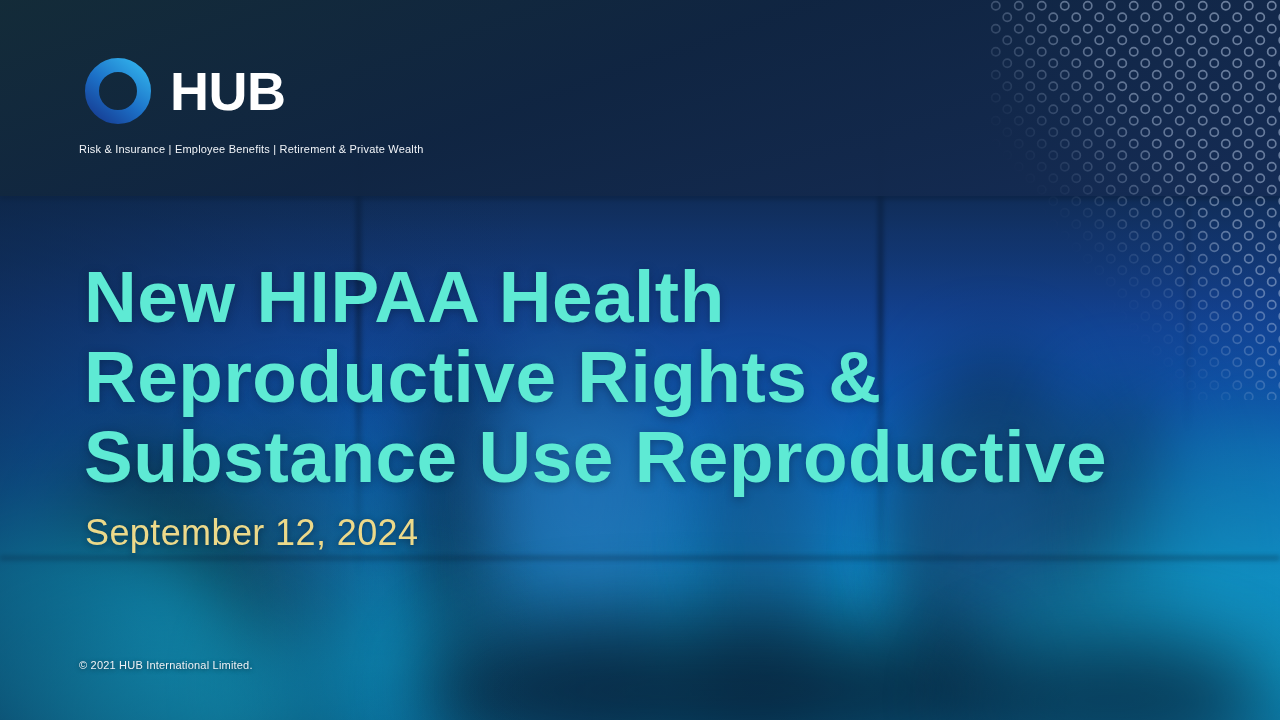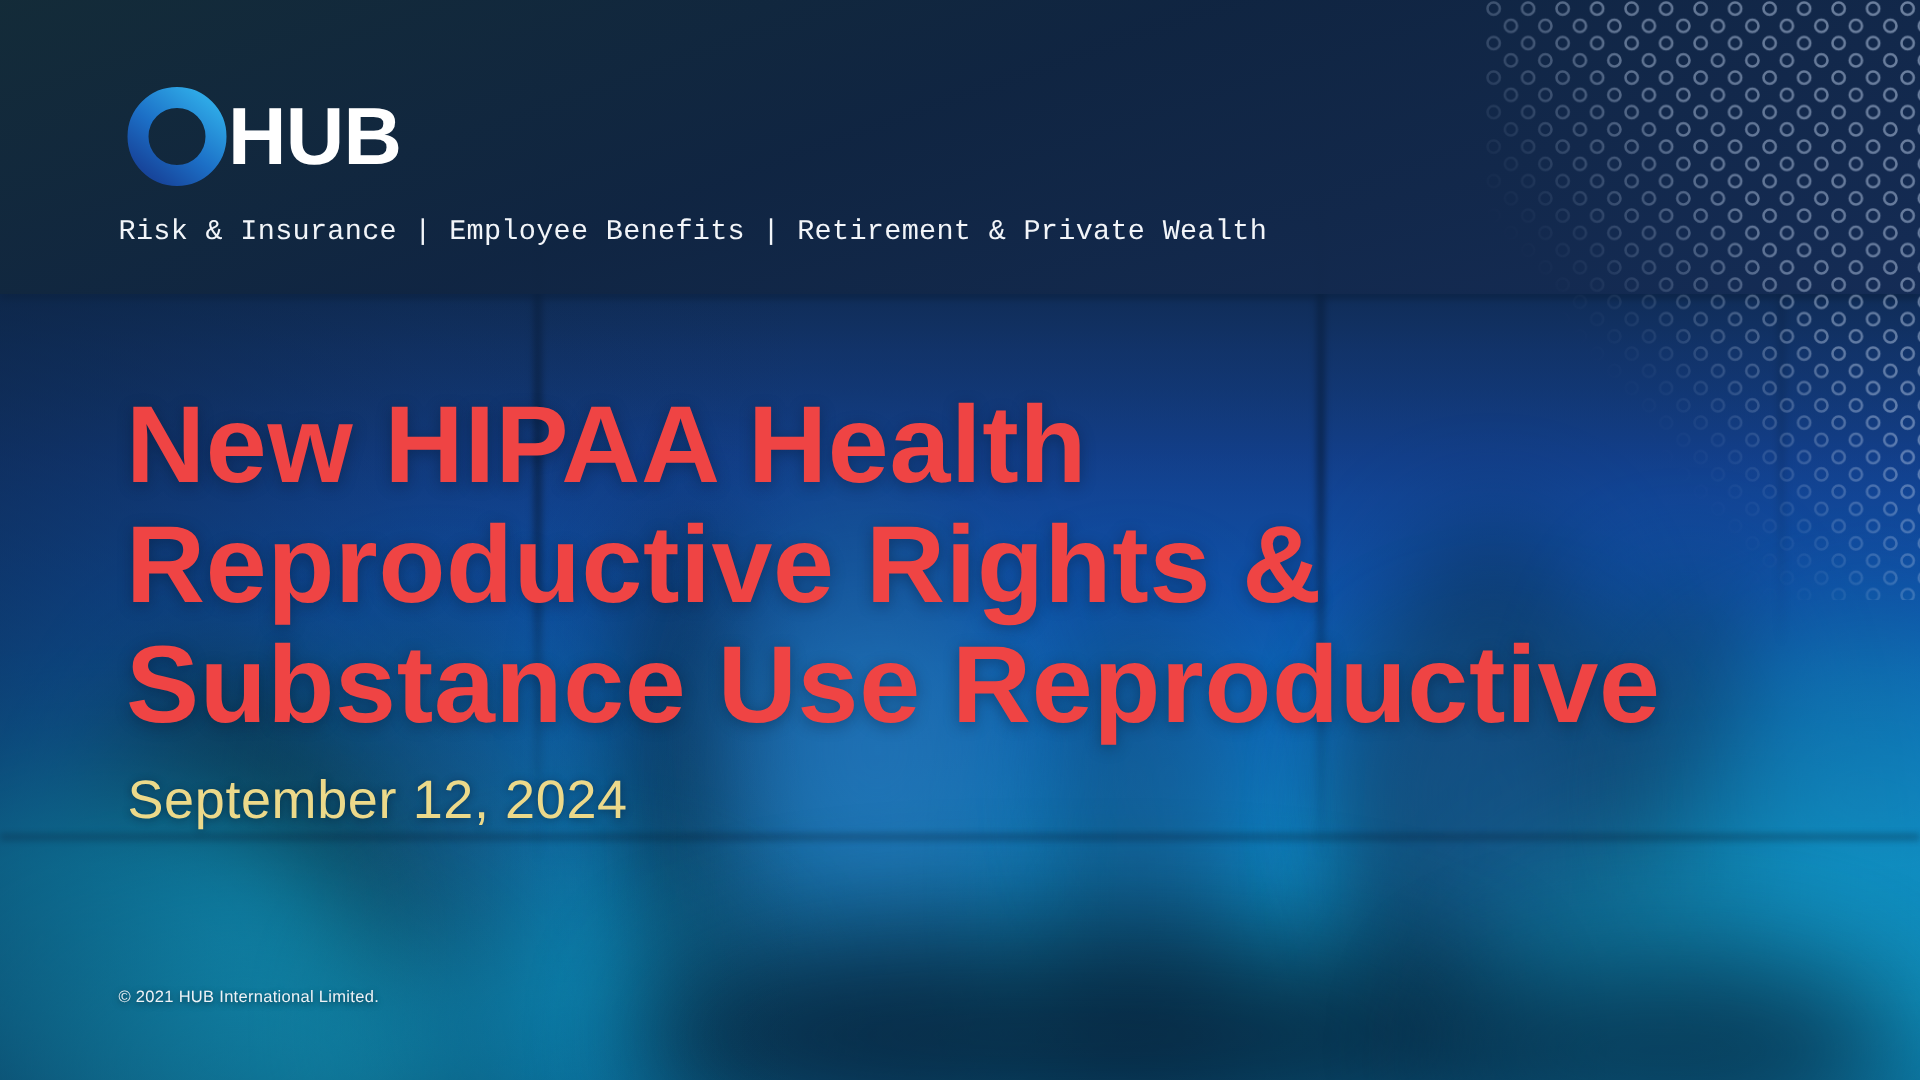--- a/index.html
+++ b/index.html
@@ -164,46 +164,46 @@
     opacity: .55;
     pointer-events: none;
   }
 
   
   .logo-wrap {
     position: absolute;
     left: 84px; top: 57px;
     display: flex;
     align-items: center;
+    gap: 18px;
   }
   .logo-ring { display:block; }
   .logo-word {
     color: #ffffff;
     font-size: 54px;
     font-weight: bold;
     letter-spacing: -0.5px;
     line-height: 1;
     font-family: "Liberation Sans", sans-serif;
   }
 
   .tagline {
     position: absolute;
     left: 79px; top: 143px;
     color: #f2f5f9;
-    font-size: 19px;
+    font-size: 11px;
     letter-spacing: .2px;
     white-space: nowrap;
-    font-family: Liberation Mono, monospace;
   }
 
   .title {
     position: absolute;
     left: 84px; top: 208px;
     width: 1120px;
-    color: #ef4444;
+    color: #5eead4;
     font-size: 73px;
     font-weight: bold;
     line-height: 80px;
     letter-spacing: 0.5px;
     text-shadow: 0 2px 10px rgba(4,18,36,.35);
   }
   .title-line { display: block; white-space: nowrap; }
 
   .date {
     position: absolute;

